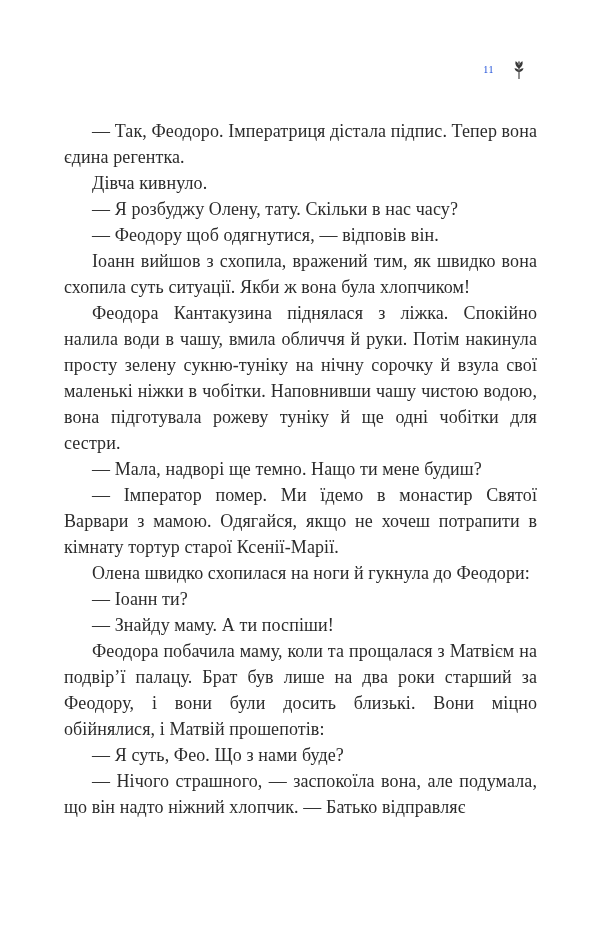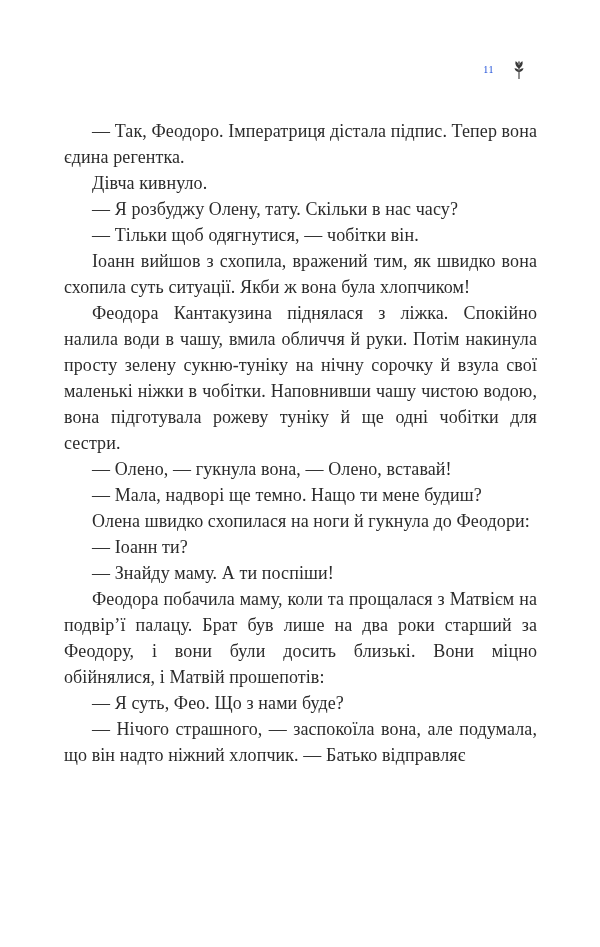--- a/index.html
+++ b/index.html
@@ -69,25 +69,25 @@
         <path d="M10 17 C13 17 15.5 15 16.5 11.5 C12.5 11.5 10 13.5 10 17 Z" fill="#3a3a3a"></path>
         <path d="M10 6.5 C8.6 5 8.6 2.5 10 0.8 C11.4 2.5 11.4 5 10 6.5 Z" fill="#3a3a3a"></path>
       </svg>
     </span>
   </header>
 
   <main class="text-block">
       <p class="para">— Так, Феодоро. Імператриця дістала підпис. Тепер вона єдина регентка.</p>
       <p class="para">Дівча кивнуло.</p>
       <p class="para">— Я розбуджу Олену, тату. Скільки в нас часу?</p>
-      <p class="para">— Тільки щоб одягнутися, — чобітки він.</p>
+      <p class="para">— Феодору щоб одягнутися, — відповів він.</p>
       <p class="para">Іоанн вийшов з схопила, вражений тим, як швидко вона схопила суть ситуації. Якби ж вона була хлопчиком!</p>
       <p class="para">Феодора Кантакузина піднялася з ліжка. Спокійно налила води в чашу, вмила обличчя й руки. Потім накинула просту зелену сукню-туніку на нічну сорочку й взула свої маленькі ніжки в чобітки. Наповнивши чашу чистою водою, вона підготувала рожеву туніку й ще одні чобітки для сестри.</p>
-      <p class="para">— Олено, — гукнула вона, — Олено, вставай!</p>
       <p class="para">— Мала, надворі ще темно. Нащо ти мене будиш?</p>
+      <p class="para">— Імператор помер. Ми їдемо в монастир Святої Варвари з мамою. Одягайся, якщо не хочеш потрапити в кімнату тортур старої Ксенії-Марії.</p>
       <p class="para">Олена швидко схопилася на ноги й гукнула до Феодори:</p>
       <p class="para">— Іоанн ти?</p>
       <p class="para">— Знайду маму. А ти поспіши!</p>
       <p class="para">Феодора побачила маму, коли та прощалася з Матвієм на подвір’ї палацу. Брат був лише на два роки старший за Феодору, і вони були досить близькі. Вони міцно обійнялися, і Матвій прошепотів:</p>
       <p class="para">— Я суть, Фео. Що з нами буде?</p>
       <p class="para">— Нічого страшного, — заспокоїла вона, але подумала, що він надто ніжний хлопчик. — Батько відправляє</p>
     </main>
 
 </div>
 

